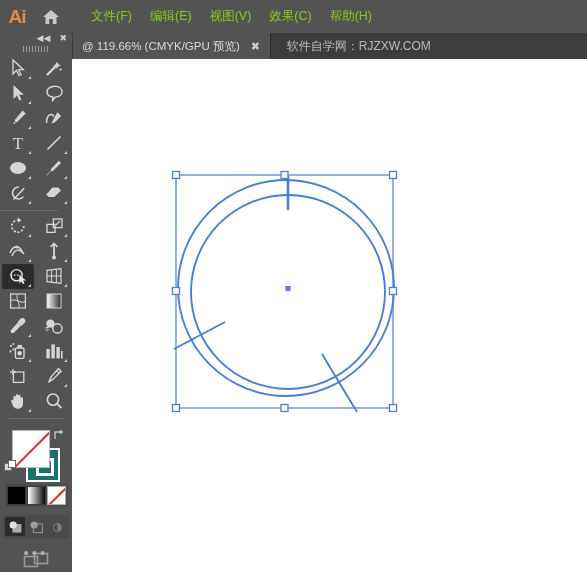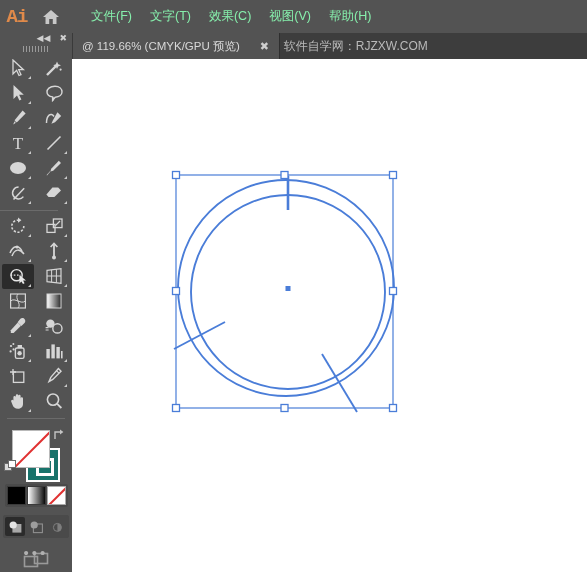--- a/index.html
+++ b/index.html
@@ -11,50 +11,49 @@
   }
   .app{position:relative;width:587px;height:572px;background:#535353;}
 
   
   .menubar{
     position:absolute;left:0;top:0;width:587px;height:33px;
     background:#535353;display:flex;align-items:center;
   }
   .ai-logo{
     width:34px;height:33px;display:flex;align-items:center;justify-content:center;
-    font-family:Liberation Mono, monospace;
+    font-family:Liberation Sans, sans-serif;
     font-size:19px;font-weight:bold;color:#e08a4a;letter-spacing:-1px;
     padding-left:0;box-sizing:border-box;
   }
   .home-btn{
     width:34px;height:33px;display:flex;align-items:center;justify-content:center;
   }
   .menu-items{display:flex;align-items:center;margin-left:14px;}
   .menu-item{
-    color:#86efac;font-size:12.5px;padding:4px 9px;white-space:nowrap;cursor:default;
+    color:#84cc16;font-size:12.5px;padding:4px 9px;white-space:nowrap;cursor:default;
   }
 
   
   .tabbar{
     position:absolute;left:0;top:33px;width:587px;height:26px;
     background:#3d3d3d;display:flex;align-items:stretch;
   }
   .tab-spacer{width:72px;}
   .tab{
     background:#535353;display:flex;align-items:center;padding:0 8px 0 10px;
     border-right:1px solid #2e2e2e;
-    gap:9px;
   }
   .tab-label{color:#d8d8d8;font-size:11.5px;white-space:nowrap;}
   .tab-close{
     margin-left:9px;width:13px;height:13px;display:flex;align-items:center;justify-content:center;
     color:#cfcfcf;font-size:11px;line-height:1;
   }
   .tab-note{
-    display:flex;align-items:center;padding-left:4px;
+    display:flex;align-items:center;padding-left:16px;
     color:#b9b9b9;font-size:12px;white-space:nowrap;
   }
 
   
   .toolbar{
     position:absolute;left:0;top:33px;width:72px;height:539px;
     background:#535353;border-right:1px solid #3a3a3a;
     display:flex;flex-direction:column;align-items:center;
   }
   .tb-head{
@@ -144,23 +143,23 @@
 
   <div class="menubar">
     <div class="ai-logo">Ai</div>
     <div class="home-btn">
       <svg width="18" height="16" viewBox="0 0 18 16">
         <path d="M9 1 L17 8 L14.5 8 L14.5 15 L10.8 15 L10.8 10 L7.2 10 L7.2 15 L3.5 15 L3.5 8 L1 8 Z" fill="#c8c8c8"></path>
       </svg>
     </div>
     <div class="menu-items">
       <div class="menu-item">文件(F)</div>
-      <div class="menu-item">文字(T)</div>
+      <div class="menu-item">编辑(E)</div>
+      <div class="menu-item">视图(V)</div>
       <div class="menu-item">效果(C)</div>
-      <div class="menu-item">视图(V)</div>
       <div class="menu-item">帮助(H)</div>
     </div>
   </div>
 
   <div class="tabbar">
     <div class="tab-spacer"></div>
     <div class="tab">
       <span class="tab-label">@ 119.66% (CMYK/GPU 预览)</span>
       <span class="tab-close">✖</span>
     </div>

